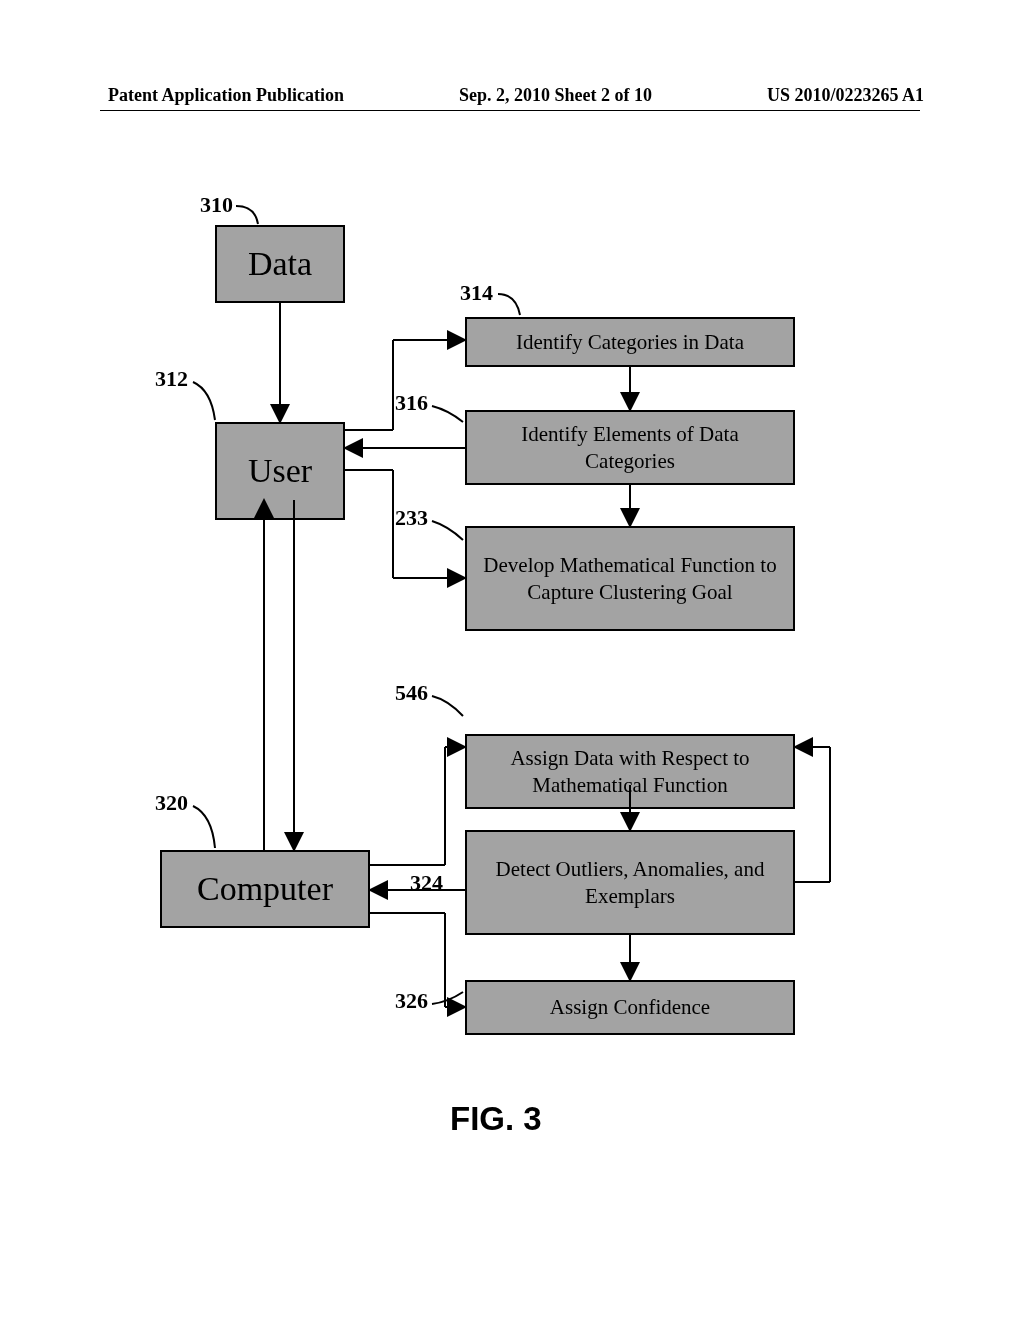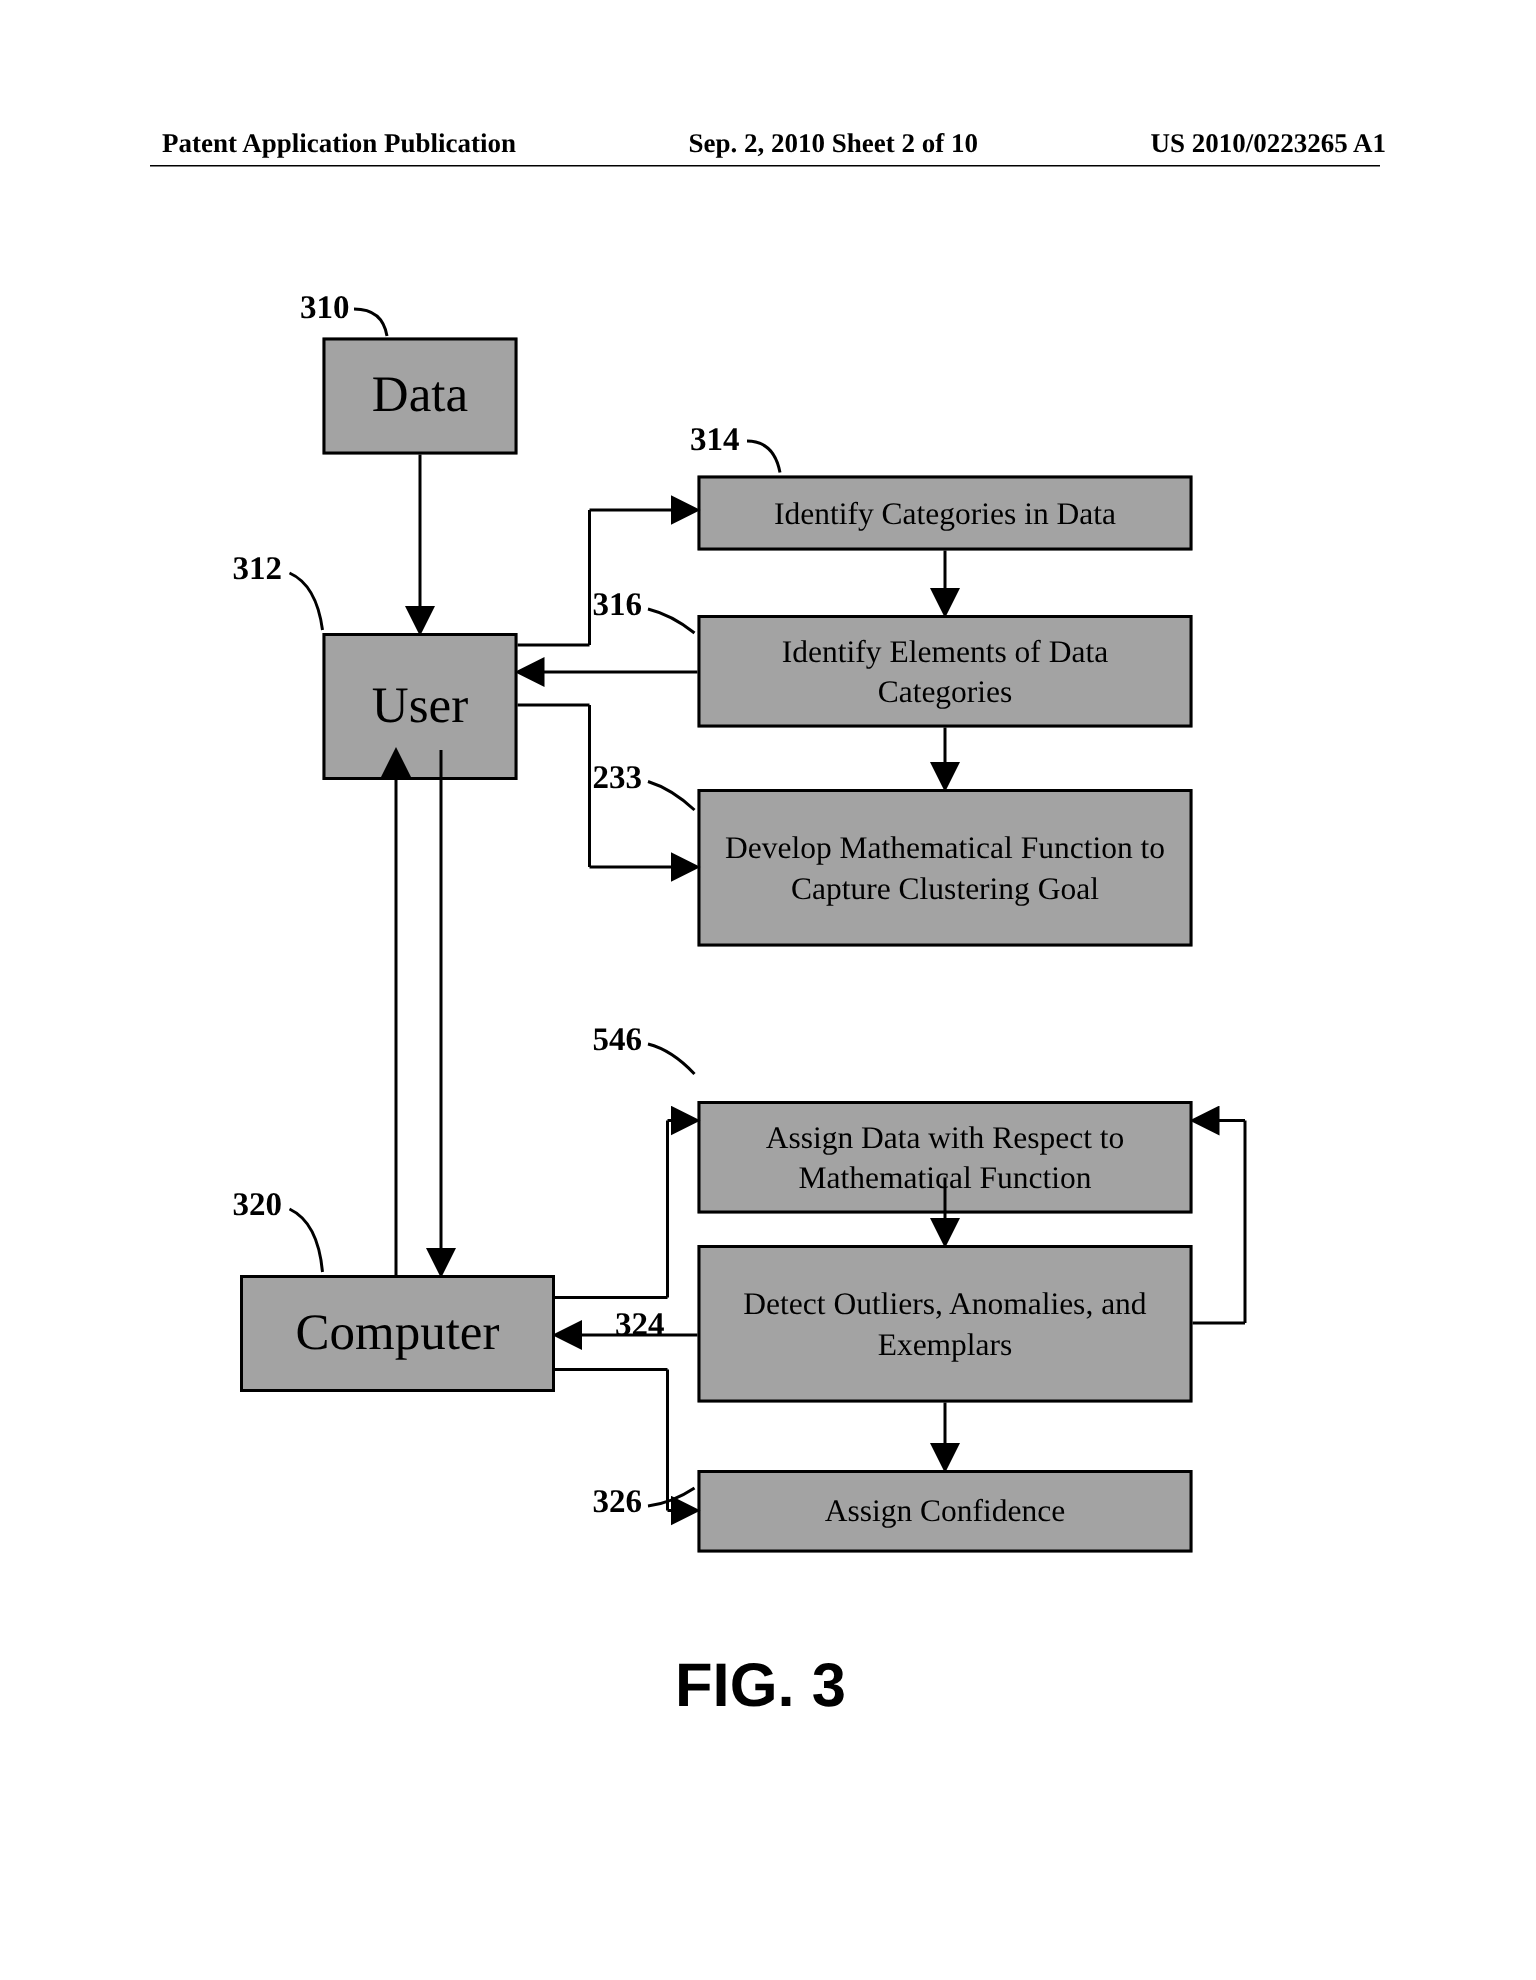--- a/index.html
+++ b/index.html
@@ -47,21 +47,21 @@
     }
     .big { font-size: 34px; }
     .normal { font-size: 21px; line-height: 1.25; }
     .refnum {
       position: absolute;
       font-size: 22px;
       font-weight: bold;
     }
     .fig-caption {
       position: absolute;
-      font-size: 41px;
+      font-size: 33px;
       font-weight: bold;
       font-family: Arial, sans-serif;
     }
     svg { position: absolute; top: 0; left: 0; }
   </style>
 </head>
 <body>
 
 <div class="header">
   <span>Patent Application Publication</span>

